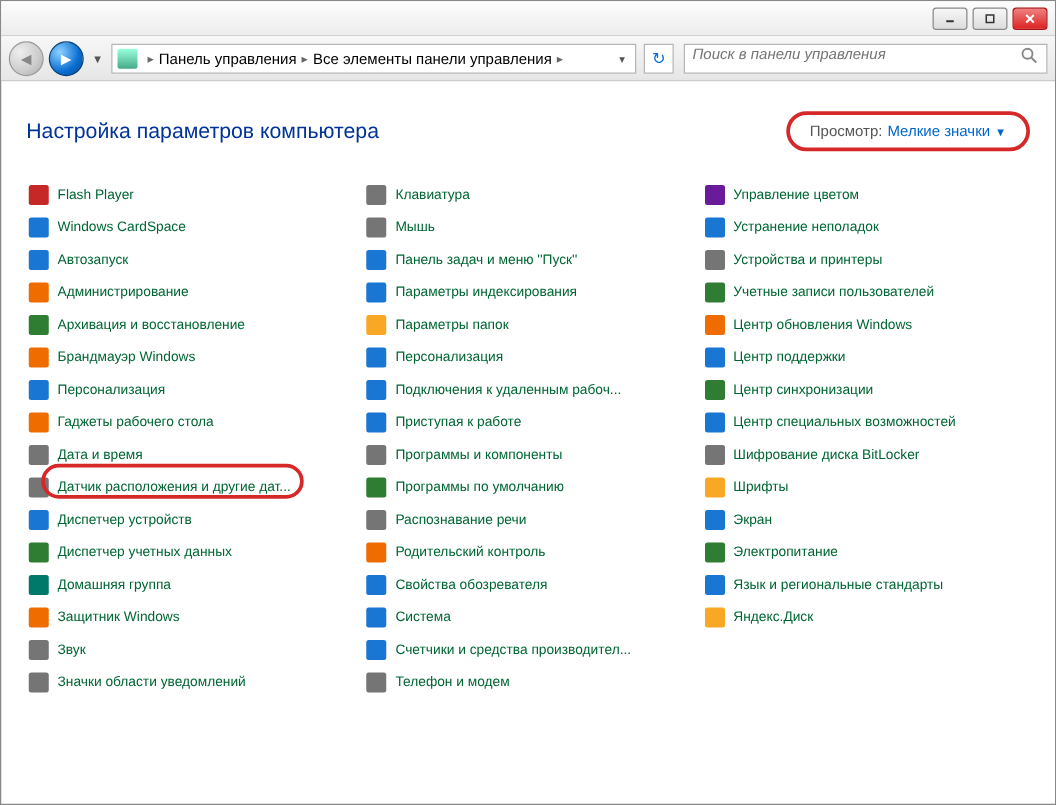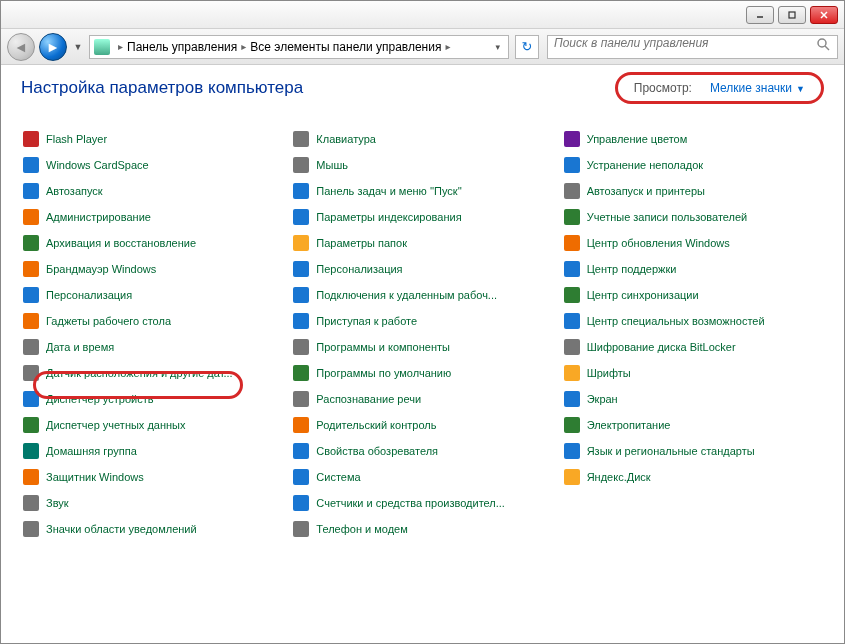--- a/index.html
+++ b/index.html
@@ -23,24 +23,24 @@
 .breadcrumb .bc-icon{ width:16px; height:16px; background:linear-gradient(#9fd,#4a8); border-radius:2px; margin-right:4px;}
 .breadcrumb .sep{ color:#666; margin:0 4px; font-size:10px;}
 .breadcrumb .crumb{ color:#000;text-align:right;}
 .bc-dropdown{ margin-left:auto; color:#555; font-size:9px; padding:0 4px;}
 .refresh-btn{ width:24px; height:24px; border:1px solid #b5b5b5; background:#fff; display:flex; align-items:center; justify-content:center; color:#0a6ed1; font-size:13px; cursor:pointer; margin-left:2px;}
 .search { flex:1; height:24px; border:1px solid #b5b5b5; background:#fff; display:flex; align-items:flex-start; padding:0 6px; margin-left:4px;}
 .search input{ flex:1; border:none; outline:none; font-size:12px; color:#888; font-style:italic; background:transparent;}
 .search .s-icon{ width:16px; height:16px; color:#888;}
 
 
-.content { padding:7px 20px 10px 20px; }
+.content { padding:24px 20px 10px 20px; }
 .heading-row { display:flex; justify-content:space-between; align-items:center; margin-bottom:22px;}
 .heading { font-size:17px; color:#003399; font-weight:normal;}
-.view-box { border:3px solid #d62828; border-radius:18px; padding:6px 16px; display:flex; align-items:flex-start; gap:18px; font-size:12px;}
+.view-box { border:3px solid #d62828; border-radius:18px; padding:6px 16px; display:flex; align-items:flex-start; gap:4px; font-size:12px;}
 .view-label{ color:#555;}
 .view-value{ color:#0066cc; cursor:pointer;}
 .view-value .tri{ font-size:9px; margin-left:4px;}
 
 .items-grid { display:grid; grid-template-columns: repeat(3, 1fr); column-gap:8px; }
 .cp-item { display:flex; align-items:center; gap:7px; height:26px; font-size:11px; color:#006633; cursor:pointer; white-space:nowrap; overflow:hidden; text-overflow:ellipsis; padding:0 2px;}
 .cp-item .ic{ width:16px; height:16px; flex:0 0 16px; border-radius:2px; display:flex; align-items:center; justify-content:center; font-size:10px; color:#fff;}
 .cp-item .lbl{ overflow:hidden; text-overflow:ellipsis;}
 
 .highlight-ring { position:absolute; border:3px solid #d62828; border-radius:16px; pointer-events:none; }
@@ -250,21 +250,21 @@
         <div class="cp-item">
           <div class="ic c-purple"></div>
           <span class="lbl">Управление цветом</span>
         </div>
         <div class="cp-item">
           <div class="ic c-blue"></div>
           <span class="lbl">Устранение неполадок</span>
         </div>
         <div class="cp-item">
           <div class="ic c-grey"></div>
-          <span class="lbl">Автозапуск и принтеры</span>
+          <span class="lbl">Устройства и принтеры</span>
         </div>
         <div class="cp-item">
           <div class="ic c-green"></div>
           <span class="lbl">Учетные записи пользователей</span>
         </div>
         <div class="cp-item">
           <div class="ic c-orange"></div>
           <span class="lbl">Центр обновления Windows</span>
         </div>
         <div class="cp-item">

